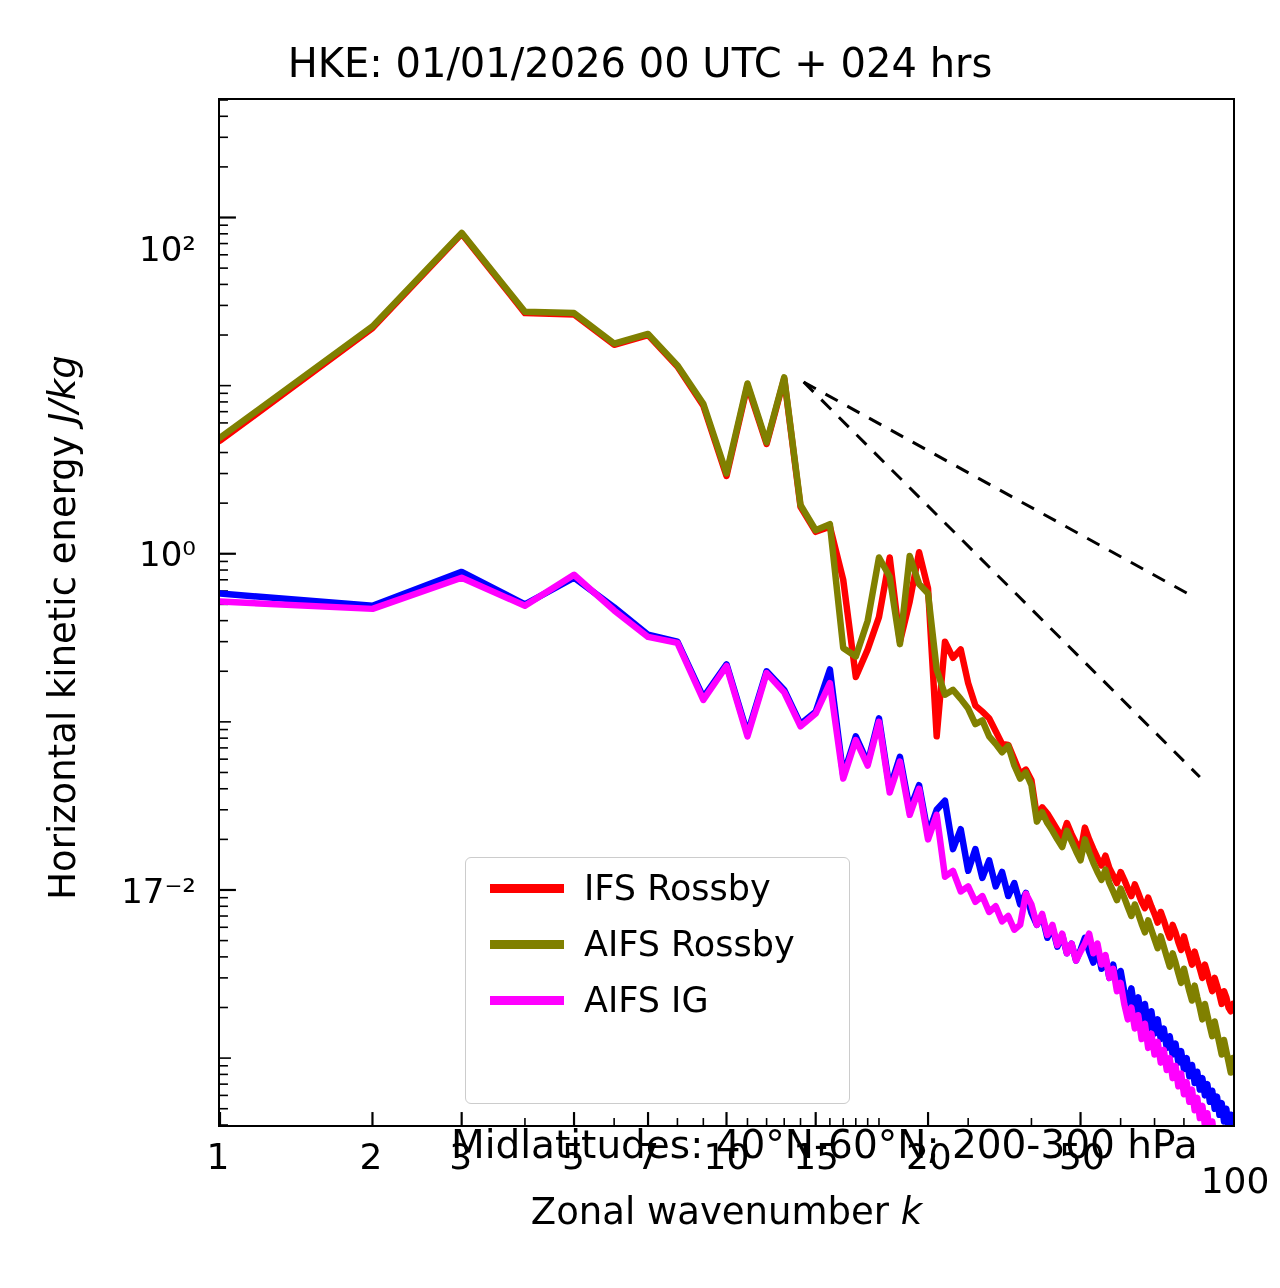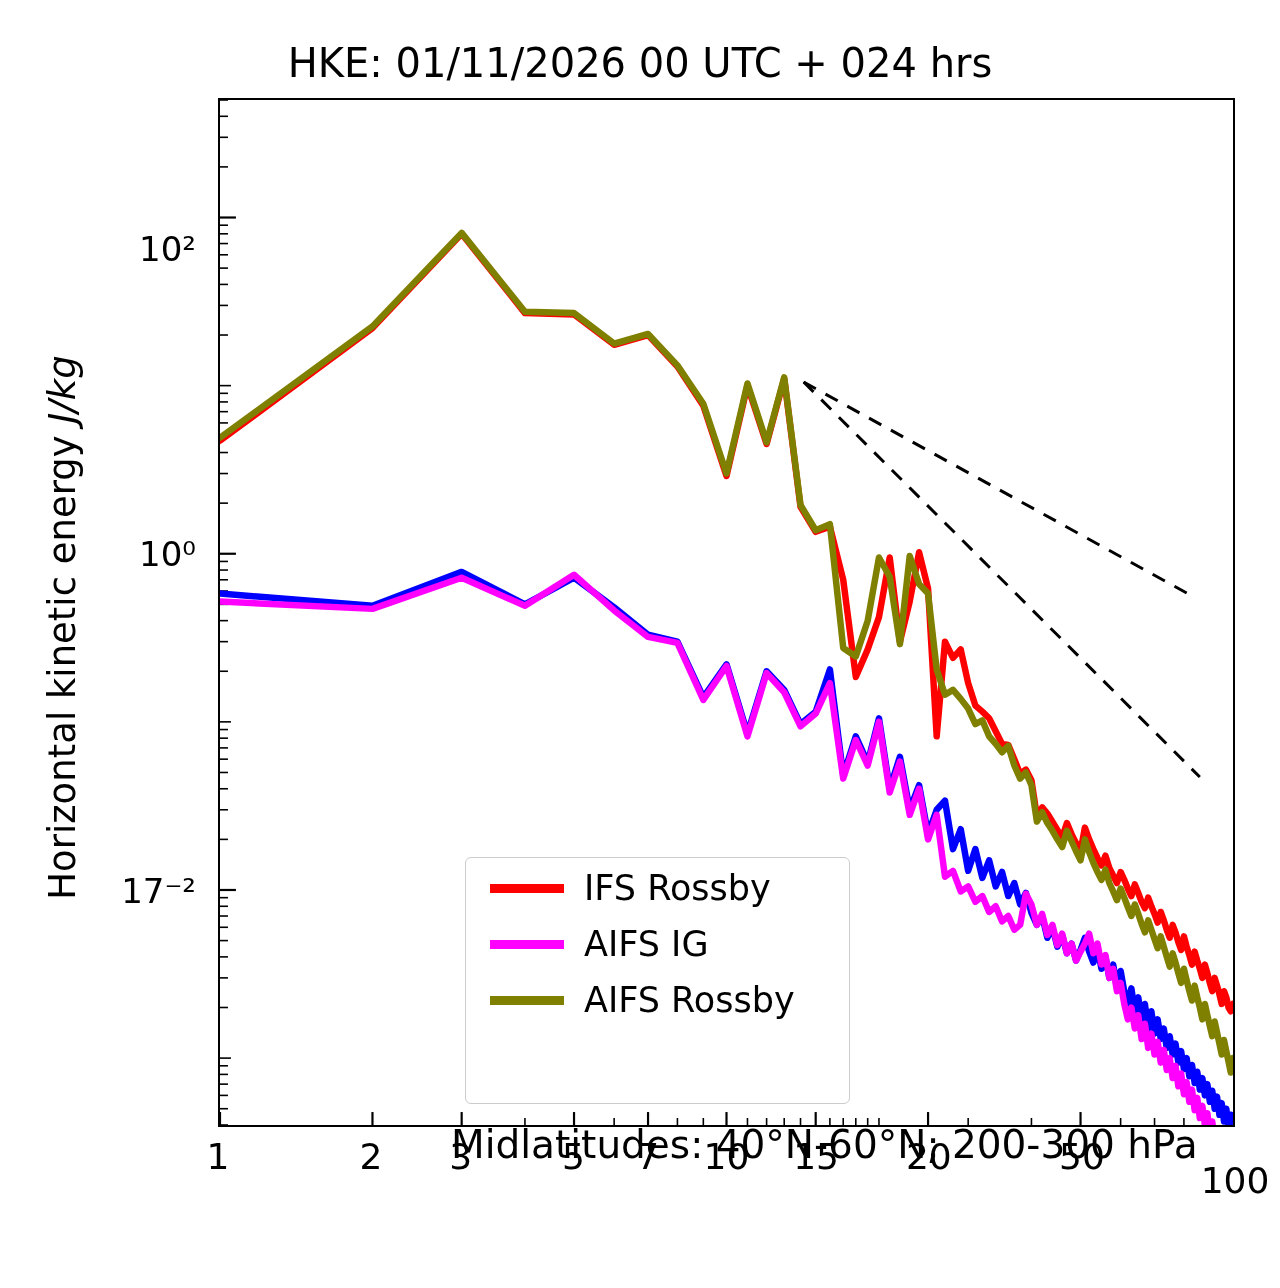--- a/index.html
+++ b/index.html
@@ -130,30 +130,31 @@
     color: #000000;
     white-space: nowrap;
     text-align: center;
   }
 </style>
 </head>
 <body>
 
 <div id="page">
 
-  <div id="chart-title">HKE: 01/11/2026 00 UTC + 024 hrs</div>
+  <div id="chart-title">HKE: 01/01/2026 00 UTC + 024 hrs</div>
 
   <div id="ylabels-holder">
       <div class="tick-label-y" style="top: 891.064px;">17⁻²</div>
       <div class="tick-label-y" style="top: 553.516px;">10⁰</div>
       <div class="tick-label-y" style="top: 215.968px; margin-top: 33px;">10²</div>
     </div>
 
   <div id="y-axis-title"><span>Horizontal kinetic energy </span><span class="unit">J/kg</span></div>
 
+  <div id="x-axis-title"><span>Zonal wavenumber </span><span class="sym">k</span></div>
 
   <div id="plot-frame">
     <svg id="svg-layer" viewBox="0 0 1017 1029" preserveAspectRatio="none">
       <g id="ticks-group">
           <line x1="0" y1="1029" x2="0" y2="1016" stroke="#000" stroke-width="2.2"></line>
           <line x1="153.07375279513445" y1="1029" x2="153.07375279513445" y2="1016" stroke="#000" stroke-width="2.2"></line>
           <line x1="242.61615802494836" y1="1029" x2="242.61615802494836" y2="1016" stroke="#000" stroke-width="2.2"></line>
           <line x1="355.4262472048656" y1="1029" x2="355.4262472048656" y2="1016" stroke="#000" stroke-width="2.2"></line>
           <line x1="429.7323533472496" y1="1029" x2="429.7323533472496" y2="1016" stroke="#000" stroke-width="2.2"></line>
           <line x1="508.5" y1="1029" x2="508.5" y2="1016" stroke="#000" stroke-width="2.2"></line>
@@ -248,26 +249,26 @@
           <path d="M 0.00 503.45 L 153.07 510.86 L 242.62 479.59 L 306.15 507.80 L 355.43 476.60 L 395.69 512.43 L 429.73 539.03 L 459.22 545.00 L 485.23 602.29 L 508.50 568.18 L 529.55 638.84 L 548.76 575.34 L 566.44 594.57 L 582.81 628.83 L 598.04 615.98 L 612.30 585.40 L 625.68 681.21 L 638.31 642.50 L 650.25 668.11 L 661.57 624.29 L 672.35 695.21 L 682.62 664.22 L 692.44 717.60 L 701.84 691.45 L 710.85 742.26 L 719.51 717.60 L 727.85 779.70 L 735.88 773.83 L 743.63 794.54 L 751.12 789.49 L 758.36 804.98 L 765.37 799.18 L 772.16 815.13 L 778.76 809.42 L 785.16 824.64 L 791.38 819.21 L 797.43 832.99 L 803.32 828.10 L 809.06 796.82 L 814.65 807.61 L 820.10 828.10 L 825.42 817.14 L 830.62 838.23 L 835.70 828.10 L 840.66 848.41 L 845.51 836.88 L 850.26 856.65 L 854.91 846.86 L 859.46 863.99 L 863.93 854.93 L 868.30 846.86 L 872.59 836.88 L 876.79 856.65 L 880.92 846.86 L 884.97 867.95 L 888.95 858.42 L 892.86 881.31 L 896.70 872.14 L 900.48 894.68 L 904.19 886.37 L 907.84 907.46 L 911.43 922.94 L 914.96 911.03 L 918.44 932.12 L 921.87 918.75 L 925.24 942.61 L 928.56 927.39 L 931.83 951.59 L 935.05 937.18 L 938.23 958.26 L 941.36 945.48 L 944.45 966.37 L 947.50 953.53 L 950.50 973.75 L 953.47 961.84 L 956.39 981.95 L 959.28 969.56 L 962.13 990.11 L 964.94 977.28 L 967.72 998.07 L 970.46 985.92 L 973.17 1005.66 L 975.85 993.41 L 978.50 1014.12 L 981.11 1001.77 L 983.69 1022.01 L 986.25 1009.77 L 988.77 1029.00 L 991.26 1017.18 L 993.73 1036.72 L 996.17 1025.42 L 998.59 1045.36 L 1000.97 1032.76 L 1003.34 1052.57 L 1005.67 1040.91 L 1007.98 1060.58 L 1010.27 1047.68 L 1012.54 1066.44 L 1014.78 1055.14 L 1017.00 1072.82" fill="none" stroke="#ff00ff" stroke-width="6.5" stroke-linejoin="round" stroke-linecap="round"></path>
         </g>
     </svg>
 
     <div id="legend-box">
       <div class="legend-row">
         <span class="legend-swatch" style="border-top-color: rgb(255, 0, 0);"></span>
         <span class="legend-text">IFS Rossby</span>
       </div>
       <div class="legend-row">
+        <span class="legend-swatch" style="border-top-color: rgb(128, 128, 0);"></span>
+        <span class="legend-text">AIFS Rossby</span>
+      </div>
+      <div class="legend-row">
         <span class="legend-swatch" style="border-top-color: rgb(255, 0, 255);"></span>
         <span class="legend-text">AIFS IG</span>
-      </div>
-      <div class="legend-row">
-        <span class="legend-swatch" style="border-top-color: rgb(128, 128, 0);"></span>
-        <span class="legend-text">AIFS Rossby</span>
       </div>
     </div>
 
     <div id="annotation-note">Midlatitudes: 40°N-60°N; 200-300 hPa</div>
 
   </div>
 
 <div class="tick-label-x" style="left: 218px;">1</div>
     <div class="tick-label-x" style="left: 371.074px;">2</div>
     <div class="tick-label-x" style="left: 460.616px;">3</div>

